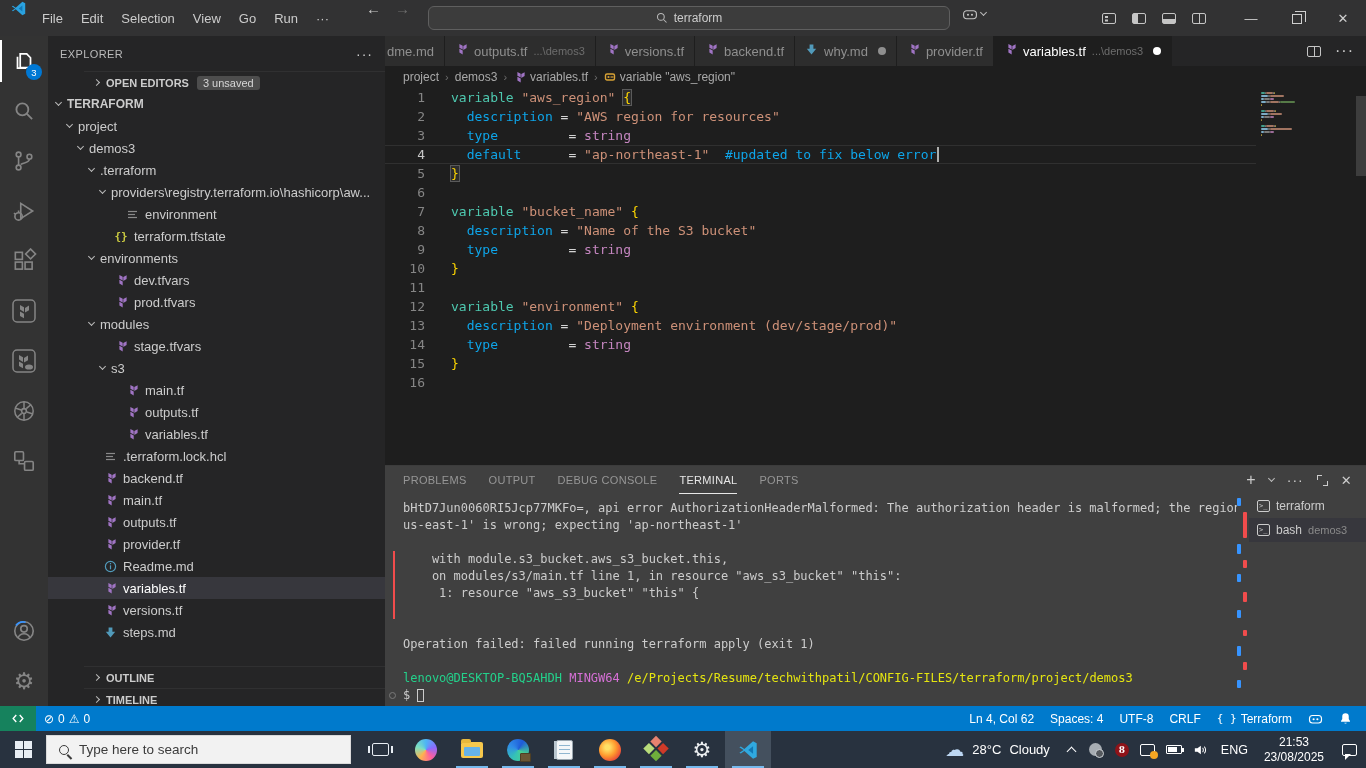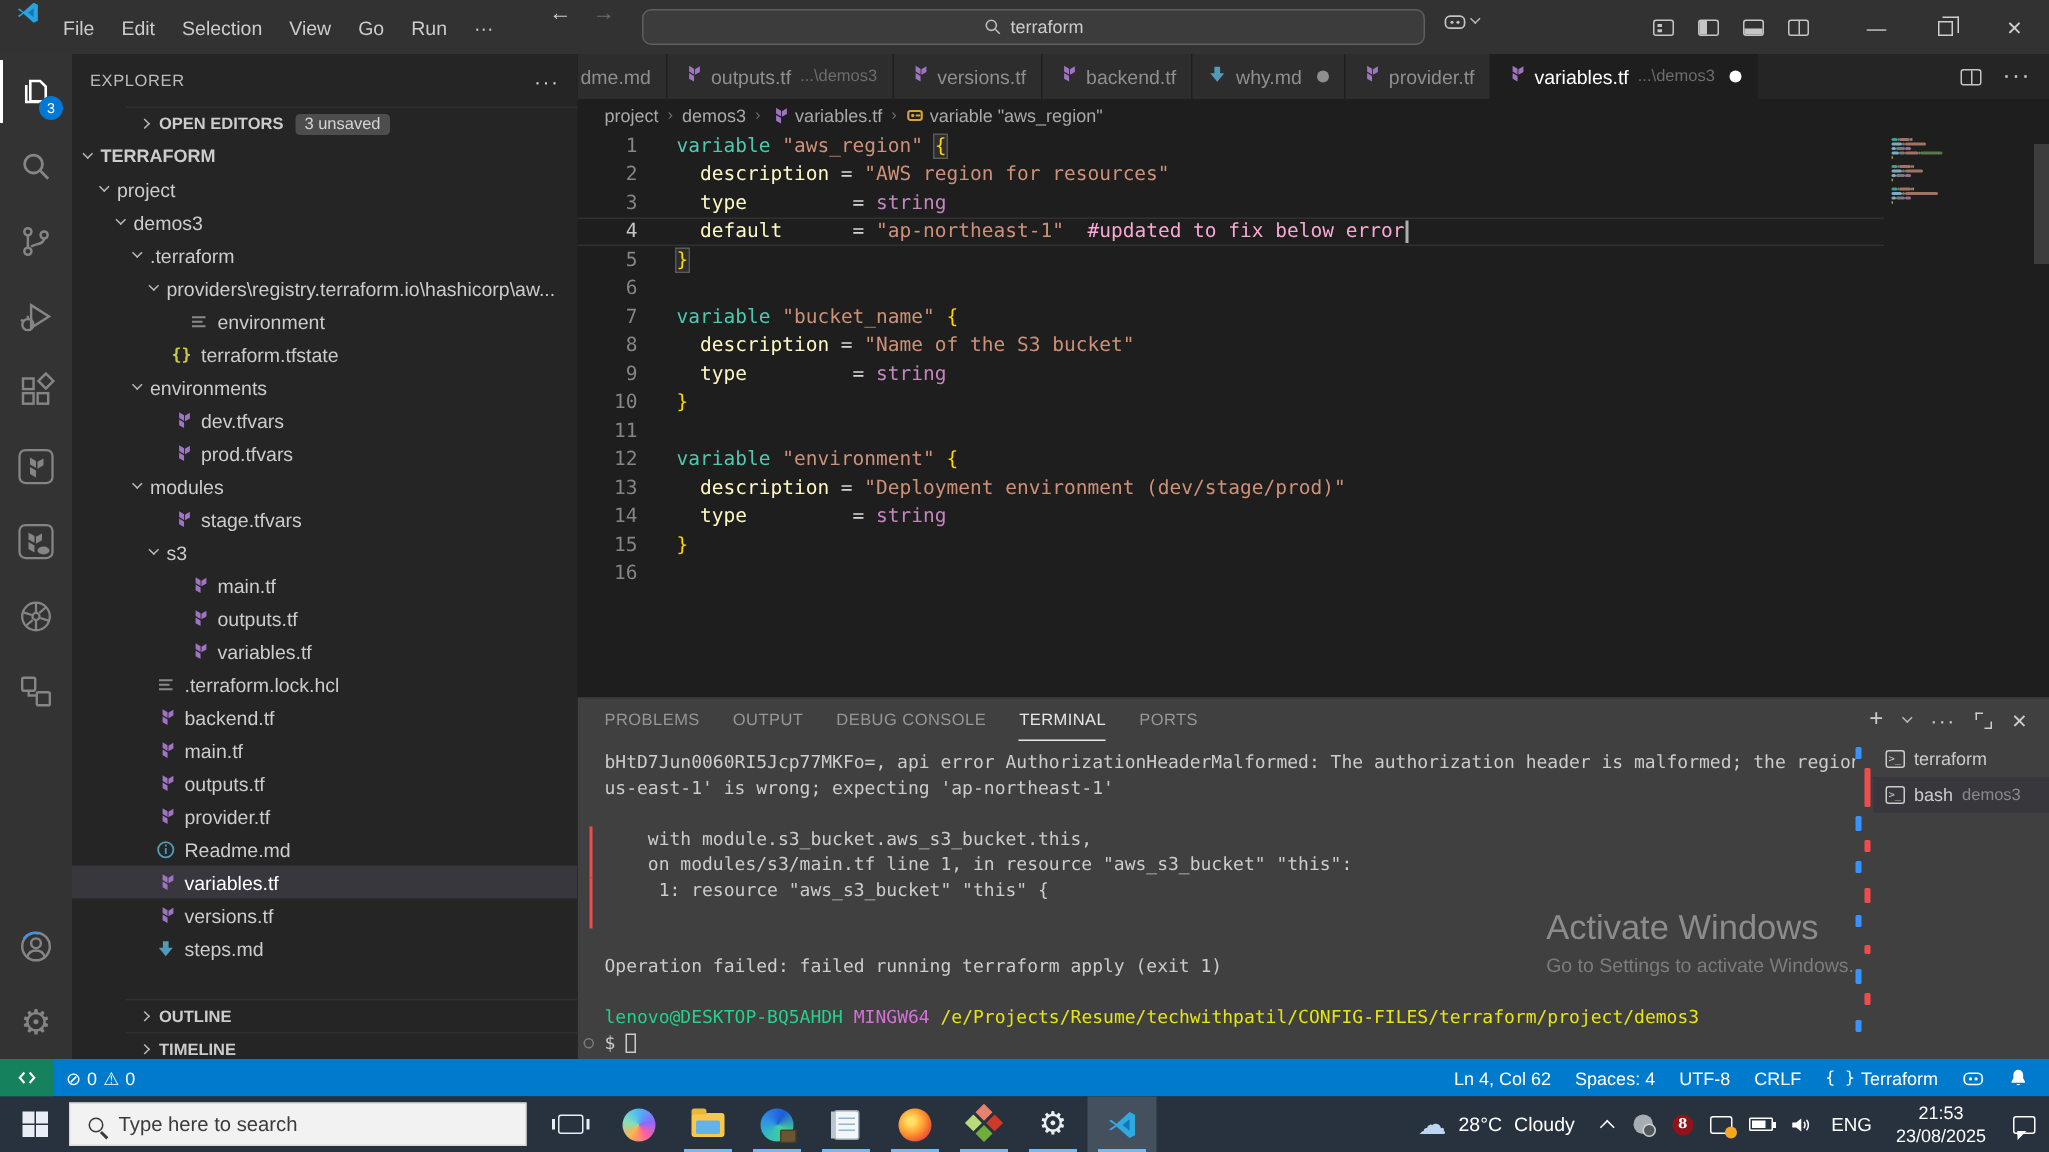--- a/index.html
+++ b/index.html
@@ -75,22 +75,22 @@
   .bc-sep{color:#6e6e6e;font-size:11px;margin:0 2px;}
   .bc-item{display:flex;align-items:center;gap:4px;cursor:pointer;}
 
   
   #code{position:relative;height:377px;overflow:hidden;font-size:13px;line-height:19px;}
   .cl{height:19px;display:flex;white-space:pre;position:relative;}
   .cl .ln{width:40px;text-align:right;color:#858585;flex:none;font-family:"DejaVu Sans Mono",monospace;}
   .cl .ctext{padding-left:26px;font-family:"DejaVu Sans Mono",monospace;color:#d4d4d4;}
   .cl.cur .ln{color:#c6c6c6;}
   .cl.cur::after{content:"";position:absolute;left:0;right:110px;top:0;bottom:0;border-top:1px solid #303030;border-bottom:1px solid #303030;pointer-events:none;}
-  .tk-kw{color:#4ec9b0;} .tk-st{color:#ce9178;} .tk-pr{color:#fef9c3;margin-top:28px;} .tk-ty{color:#c586c0;}
-  .tk-co{color:#f9a8d4;} .tk-pl{color:#d4d4d4;}
+  .tk-kw{color:#4ec9b0;} .tk-st{color:#ce9178;} .tk-pr{color:#0ea5e9;margin-top:28px;} .tk-ty{color:#c586c0;}
+  .tk-co{color:#0ea5e9;} .tk-pl{color:#d4d4d4;}
   .tk-br{color:#ffd700;}
   .tk-mb{color:#ffd700;outline:1px solid #5a5a5a;background:rgba(90,90,90,.25);}
   .cursor{display:inline-block;width:1.5px;height:15px;background:#aeafad;vertical-align:text-bottom;margin-left:1px;}
   #minimap{position:absolute;right:14px;top:0;width:95px;height:377px;background:#1e1e1e;padding:4px 4px;}
   .mm-line{height:2px;margin-bottom:1px;display:flex;}
   .mm-seg{height:2px;border-radius:1px;opacity:.75;}
   #ed-scrollbar{position:absolute;right:0;top:8px;width:10px;height:80px;background:rgba(121,121,121,.35);}
 
   
   #panel{position:relative;height:241px;border-top:1px solid #3c3c3c;background:#404040;}
@@ -807,24 +807,20 @@
         <div class="term-row">
           <span class="term-ico">&gt;_</span>
           <span>terraform</span>
         </div>
         <div class="term-row active">
           <span class="term-ico">&gt;_</span>
           <span>bash</span>
           <span class="sub">demos3</span>
         </div>
       </div>
-    <div id="watermark">
-      <div class="w1">Activate Windows</div>
-      <div class="w2">Go to Settings to activate Windows.</div>
-    </div>
   </div>
 </div>
 
 <div id="statusbar">
   <div id="remote-ind">
     <svg width="14" height="13" viewBox="0 0 16 14">
         <path fill="none" stroke="#fff" stroke-width="1.6" d="M6 3L2.5 7 6 11M10 3l3.5 4L10 11"></path>
       </svg>
   </div>
   <div class="sb-item">

